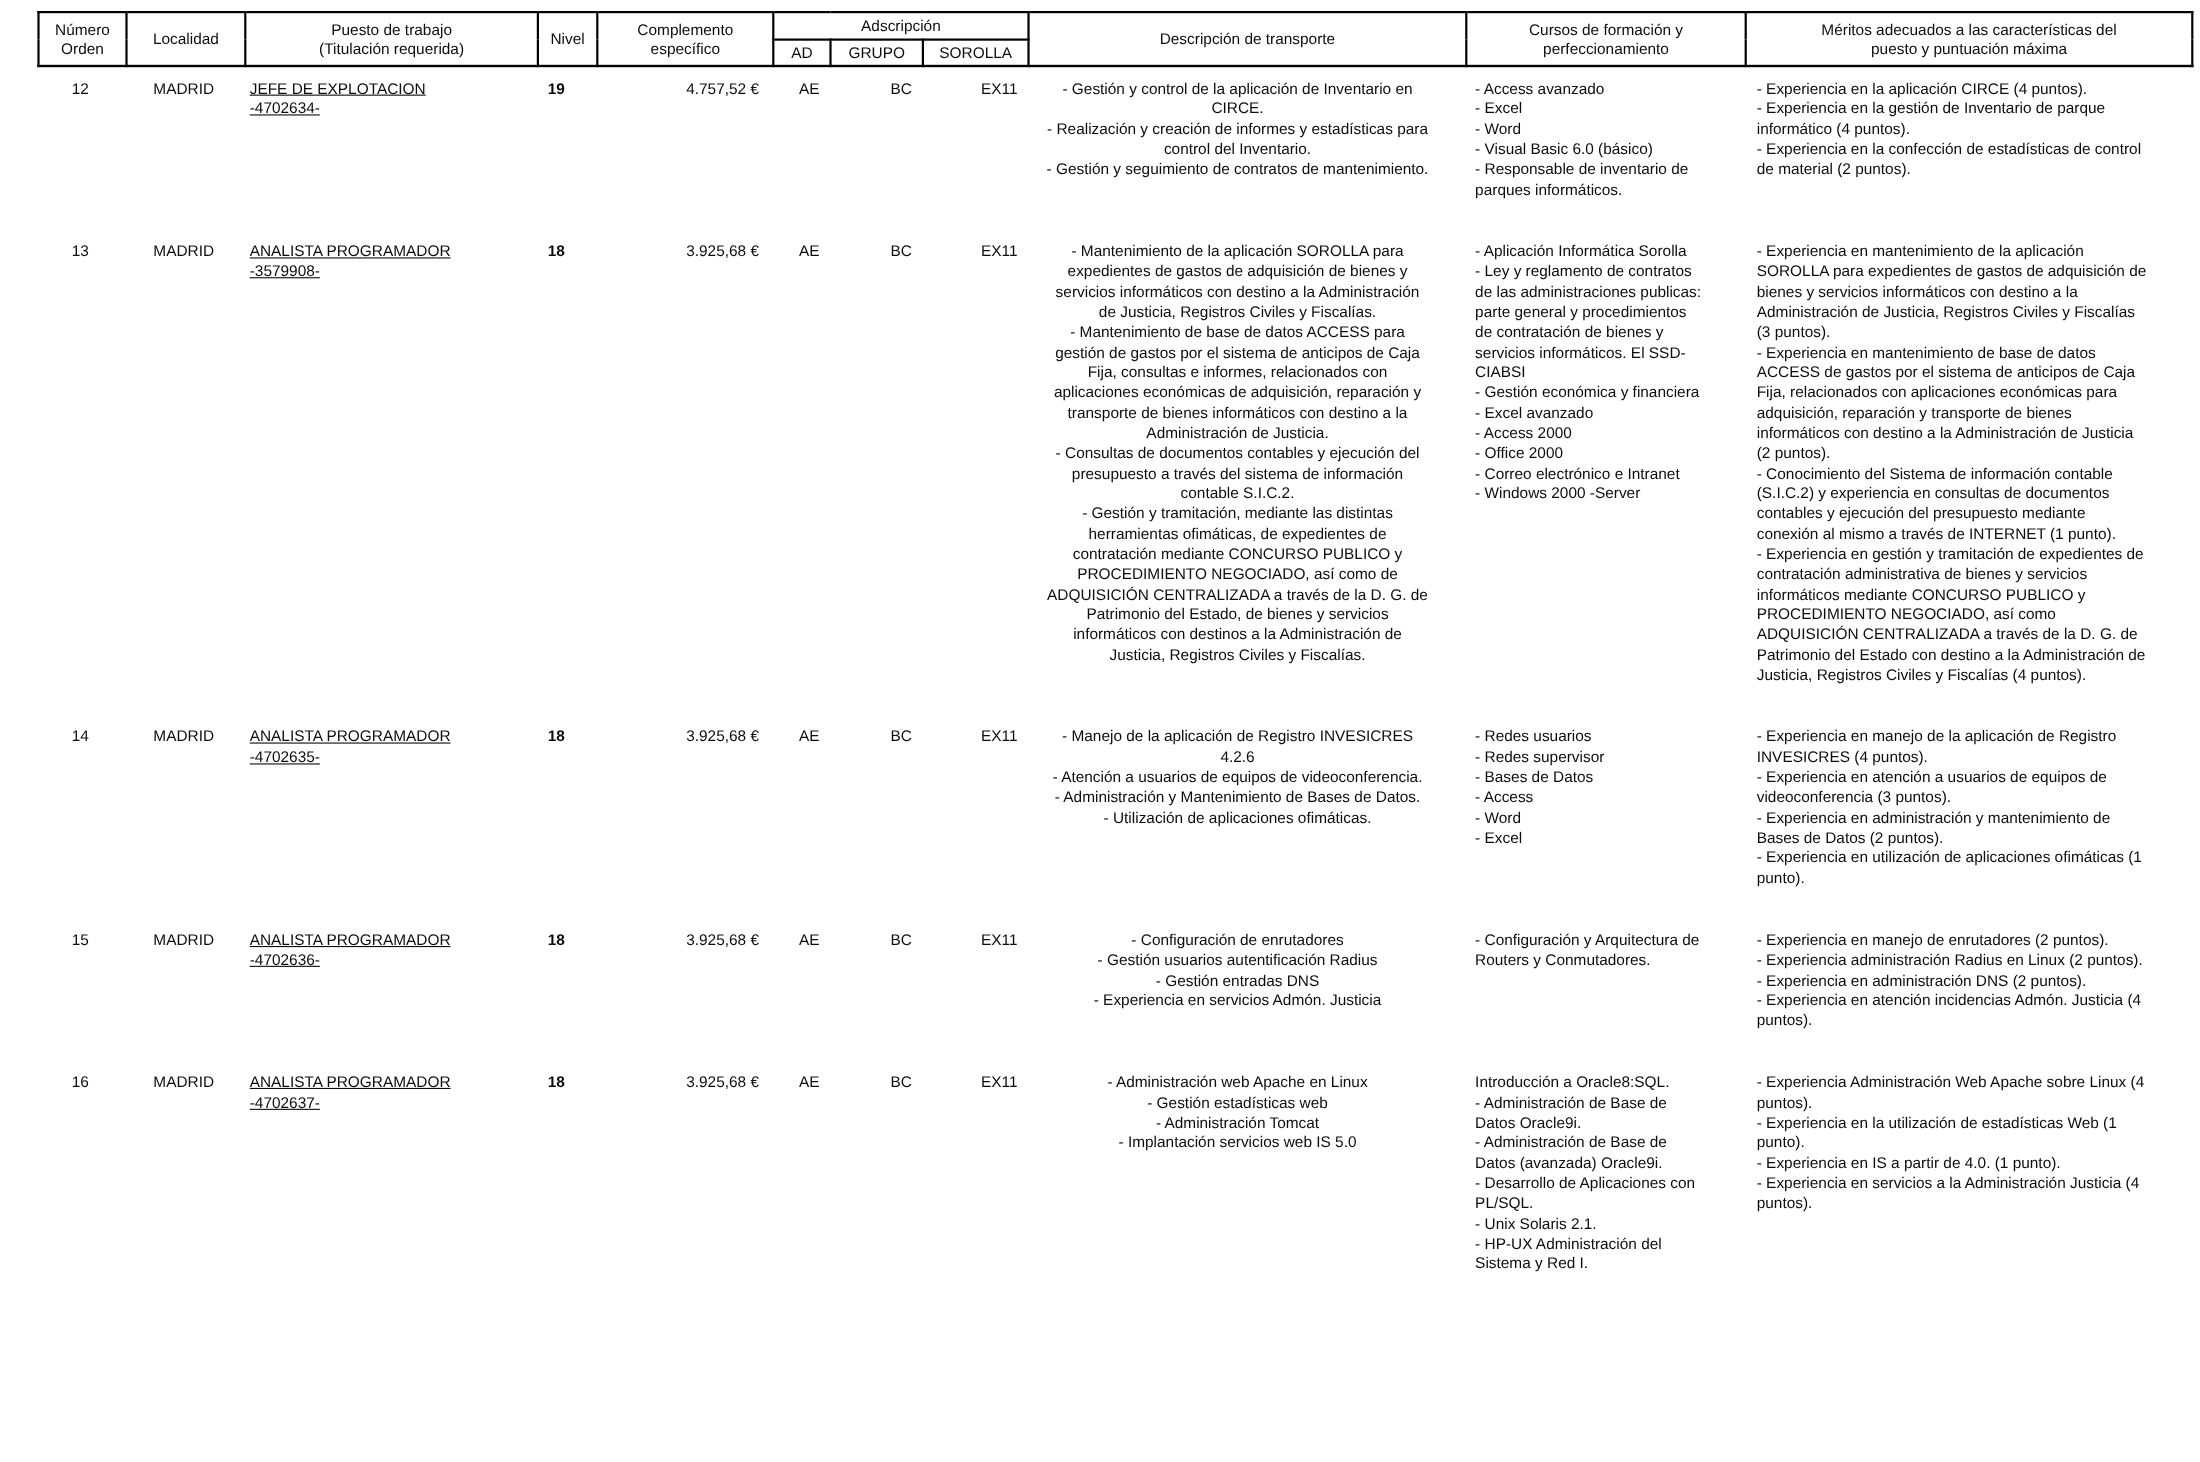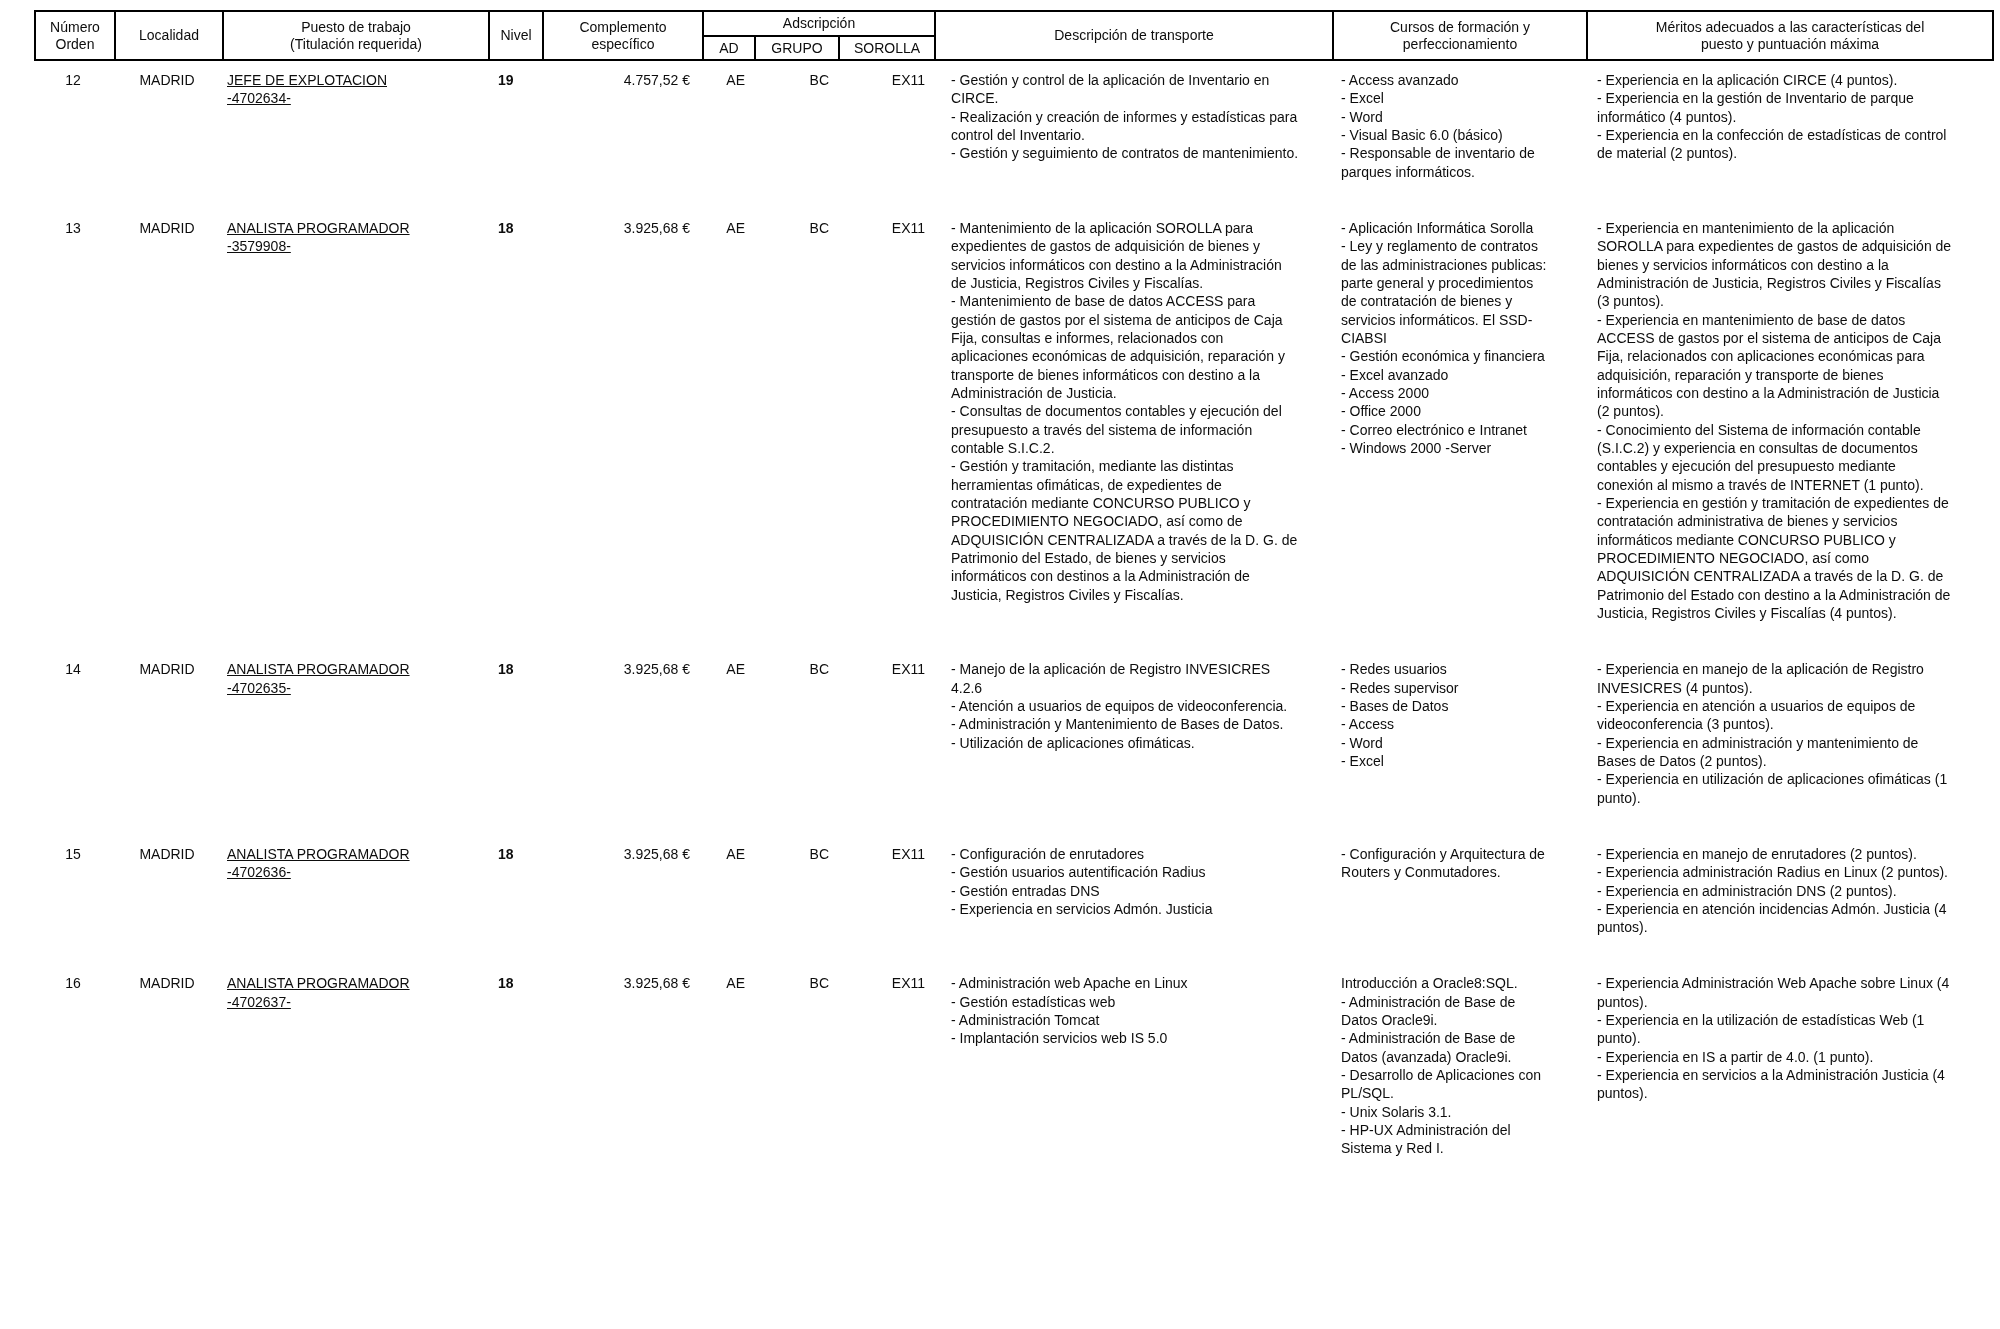--- a/index.html
+++ b/index.html
@@ -34,21 +34,21 @@
     padding: 10px 10px 28px 6px;
     white-space: pre-line;
     border: none;
   }
   td.c-num     { text-align: center; margin-top: 43px; }
   td.c-loc     { text-align: center; }
   td.c-puesto  { text-align: left; padding-left: 4px; text-decoration: underline; }
   td.c-nivel   { text-align: left; padding-left: 9px; font-weight: bold; }
   td.c-comp    { text-align: right; padding-right: 13px; }
   td.c-ad, td.c-grupo, td.c-cuerpo { text-align: right; }
-  td.c-desc    { text-align: left; padding-left: 16px; padding-right: 34px; }
+  td.c-desc    { text-align: center; padding-left: 16px; padding-right: 34px; }
   td.c-cursos  { text-align: left; padding-left: 8px; padding-right: 40px; }
   td.c-meritos { text-align: left; padding-left: 10px; padding-right: 38px; }
 </style>
 </head>
 <body>
 
 <div class="page">
   <table class="jobs">
     <colgroup>
       <col style="width:80px">
@@ -192,21 +192,21 @@
         <td class="c-grupo">BC</td>
         <td class="c-cuerpo">EX11</td>
         <td class="c-desc">- Administración web Apache en Linux
 - Gestión estadísticas web
 - Administración Tomcat
 - Implantación servicios web IS 5.0</td>
         <td class="c-cursos">Introducción a Oracle8:SQL.
 - Administración de Base de Datos Oracle9i.
 - Administración de Base de Datos (avanzada) Oracle9i.
 - Desarrollo de Aplicaciones con PL/SQL.
-- Unix Solaris 3.1.
+- Unix Solaris 2.1.
 - HP-UX Administración del Sistema y Red I.</td>
         <td class="c-meritos">- Experiencia Administración Web Apache sobre Linux (4 puntos).
 - Experiencia en la utilización de estadísticas Web (1 punto).
 - Experiencia en IS a partir de 4.0. (1 punto).
 - Experiencia en servicios a la Administración Justicia (4 puntos).</td>
       </tr>
     </tbody>
   </table>
 </div>
 

